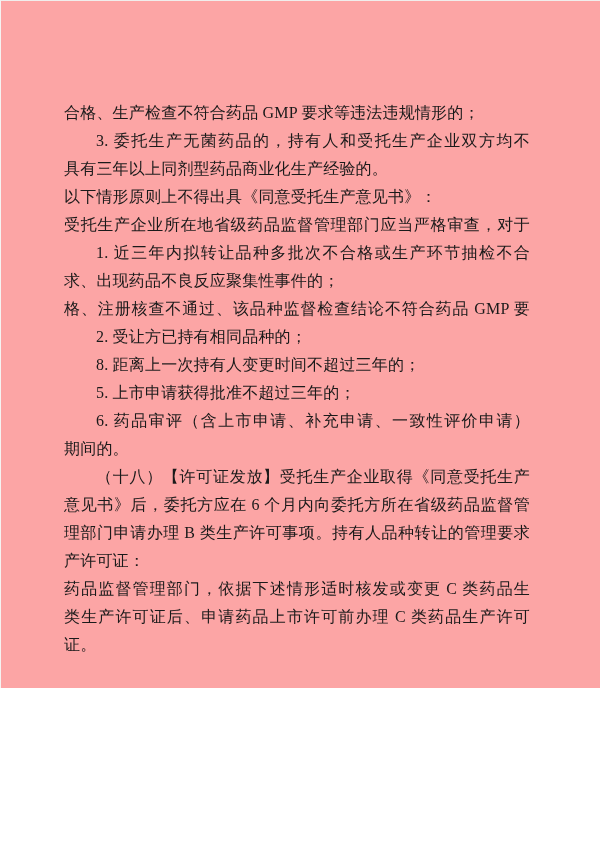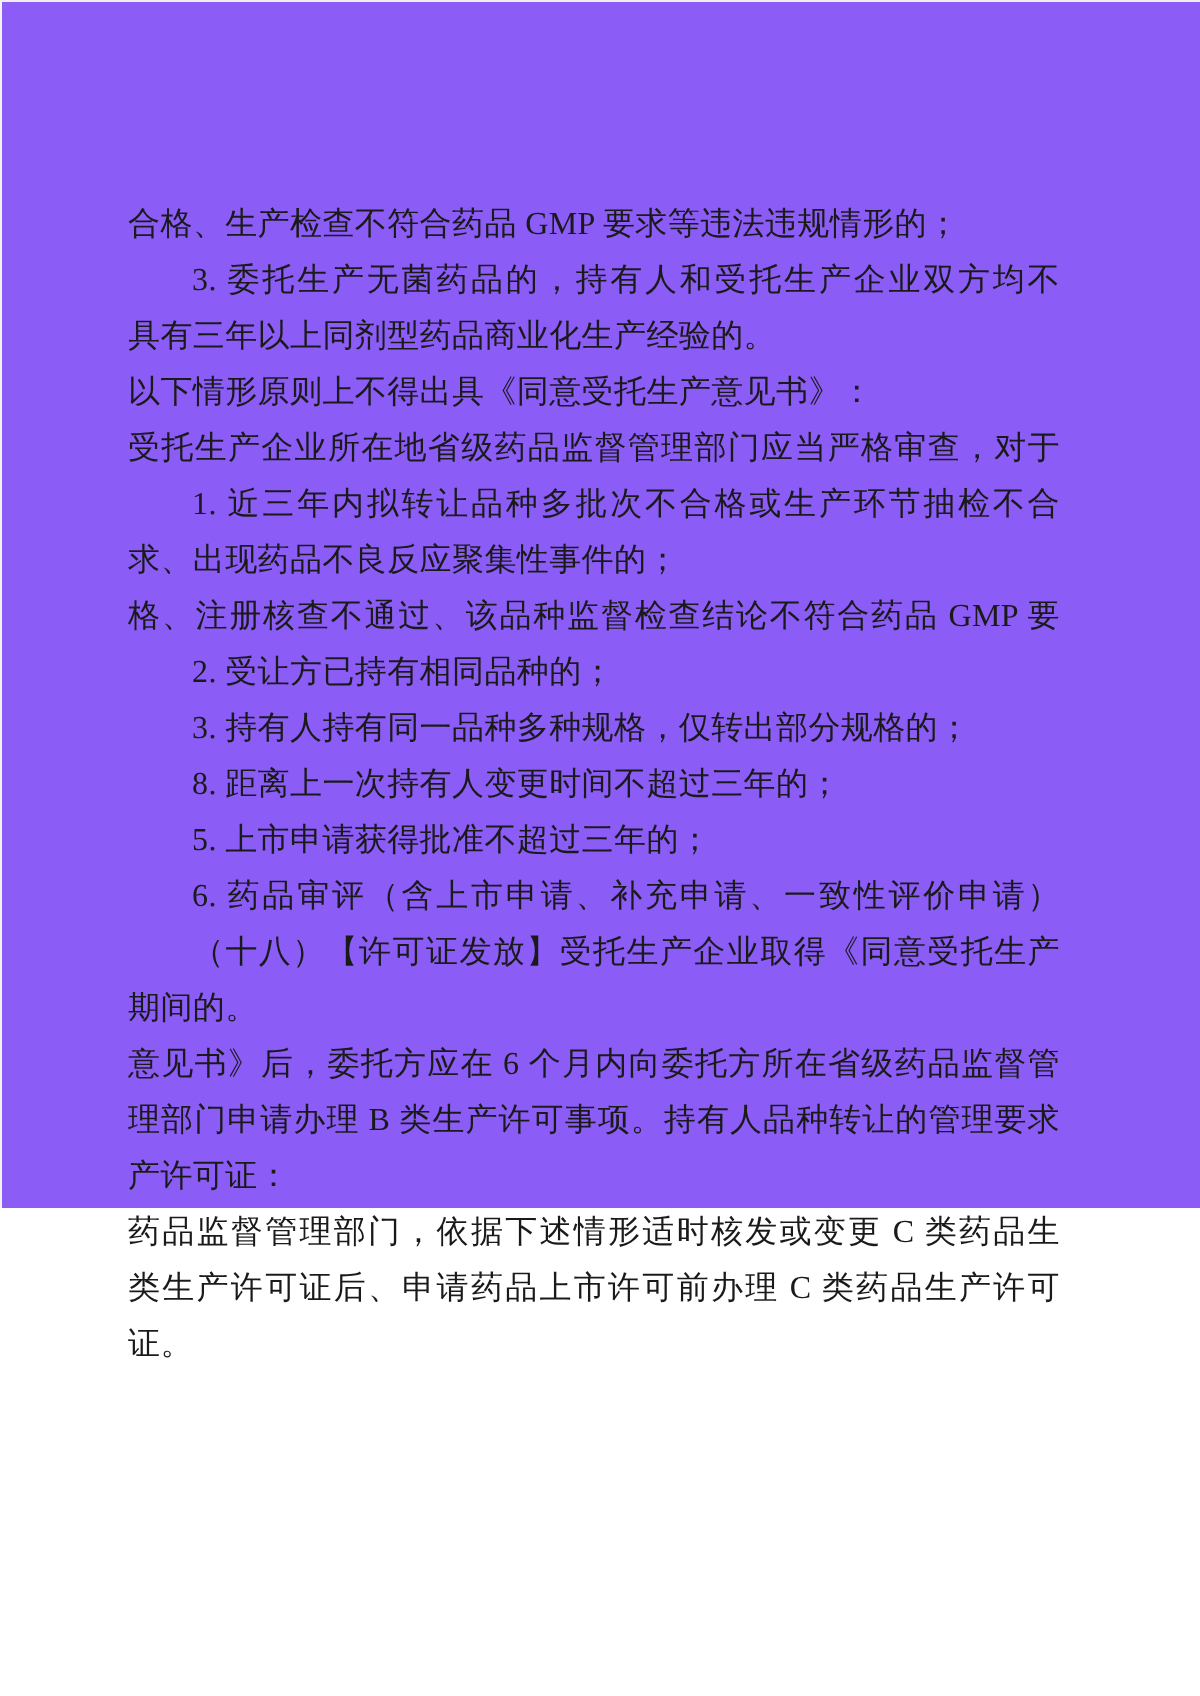--- a/index.html
+++ b/index.html
@@ -9,22 +9,22 @@
   body {
     width: 600px;
     height: 848px;
     background: #ffffff;
     overflow: hidden;
     font-family: "Liberation Serif", "DejaVu Serif", serif;
   }
   .page {
     position: relative;
     width: 600px;
-    height: 604px;
-    background: #8b5cf6;
+    height: 688px;
+    background: #fca5a5;
     border-top: 1px solid #f0eeec;
     border-left: 1px solid #f5f3f1;
     box-sizing: border-box;
   }
   .text-block {
     position: absolute;
     left: 63px;
     top: 98px;
     width: 466px;
     color: #1a1a1a;
@@ -54,26 +54,25 @@
   <div class="text-block" style="color: rgb(26, 26, 26);">
       <div class="line">合格、生产检查不符合药品 GMP 要求等违法违规情形的；</div>
       <div class="line fill indent">3. 委托生产无菌药品的，持有人和受托生产企业双方均不</div>
       <div class="line">具有三年以上同剂型药品商业化生产经验的。</div>
       <div class="line">以下情形原则上不得出具《同意受托生产意见书》：</div>
       <div class="line fill">受托生产企业所在地省级药品监督管理部门应当严格审查，对于</div>
       <div class="line fill indent">1. 近三年内拟转让品种多批次不合格或生产环节抽检不合</div>
       <div class="line">求、出现药品不良反应聚集性事件的；</div>
       <div class="line fill">格、注册核查不通过、该品种监督检查结论不符合药品 GMP 要</div>
       <div class="line indent">2. 受让方已持有相同品种的；</div>
-      <div class="line indent">3. 持有人持有同一品种多种规格，仅转出部分规格的；</div>
       <div class="line indent">8. 距离上一次持有人变更时间不超过三年的；</div>
       <div class="line indent">5. 上市申请获得批准不超过三年的；</div>
       <div class="line fill indent">6. 药品审评（含上市申请、补充申请、一致性评价申请）</div>
+      <div class="line">期间的。</div>
       <div class="line fill indent">（十八）【许可证发放】受托生产企业取得《同意受托生产</div>
-      <div class="line">期间的。</div>
       <div class="line fill">意见书》后，委托方应在 6 个月内向委托方所在省级药品监督管</div>
       <div class="line fill">理部门申请办理 B 类生产许可事项。持有人品种转让的管理要求</div>
       <div class="line">产许可证：</div>
       <div class="line fill">药品监督管理部门，依据下述情形适时核发或变更 C 类药品生</div>
       <div class="line fill">类生产许可证后、申请药品上市许可前办理 C 类药品生产许可</div>
       <div class="line">证。</div>
     </div>
 </div>
 
 </body></html>

